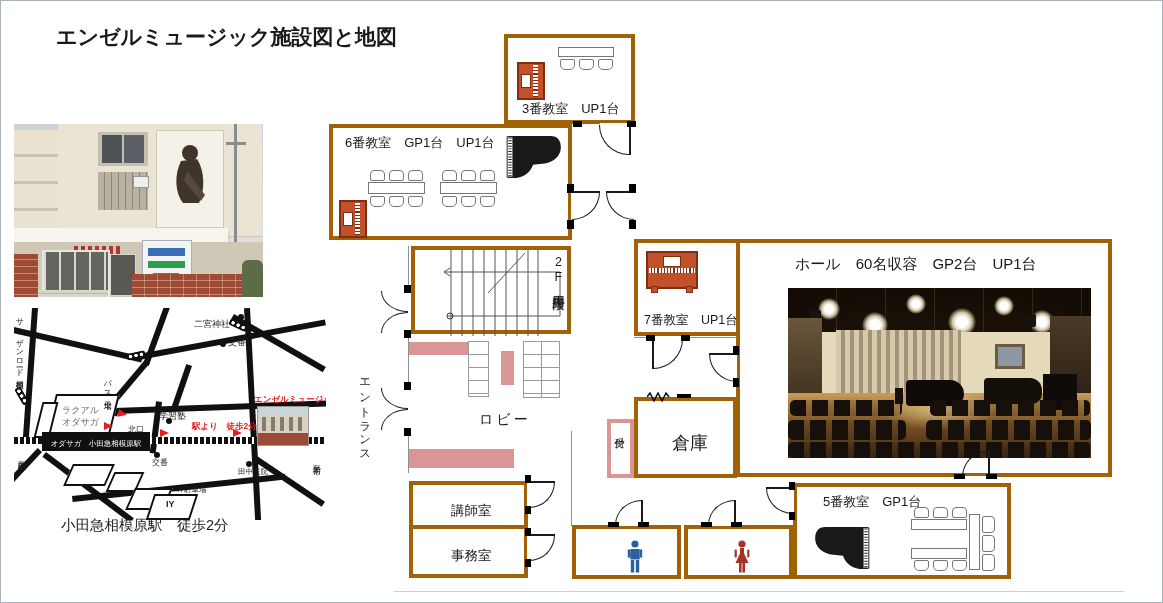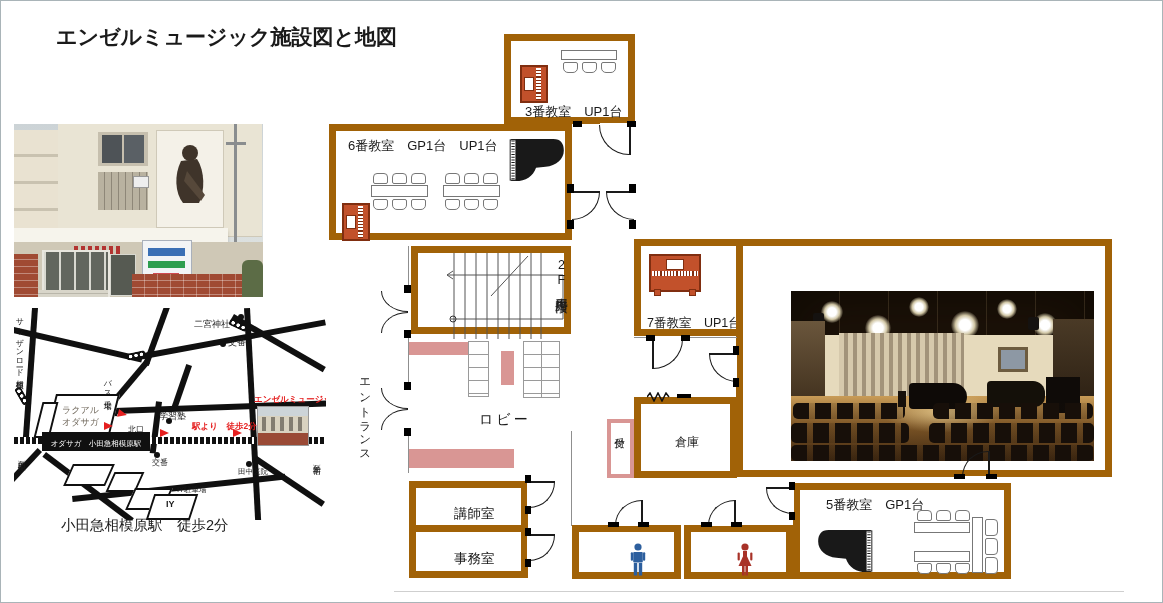--- a/index.html
+++ b/index.html
@@ -1,21 +1,21 @@
 <!DOCTYPE html>
 <html><head>
 <meta charset="utf-8">
 <style>
   html,body{margin:0;padding:0;background:#fff;}
   .canvas{position:relative;width:1163px;height:603px;background:#fff;border:1px solid #a9b4b8;
           font-family:"Liberation Sans","DejaVu Sans",sans-serif;overflow:hidden;box-sizing:border-box;}
   .abs{position:absolute;}
   .lbl{position:absolute;color:#1a1a1a;white-space:nowrap;font-size:13px;line-height:1.15;}
   .vt{writing-mode:vertical-rl;text-orientation:upright;letter-spacing:1px;}
-  .room{position:absolute;background:#fff;border:7px solid #a16207;box-sizing:border-box;padding-left:25px;}
+  .room{position:absolute;background:#fff;border:4px solid #a16207;box-sizing:border-box;padding-left:25px;}
   .wall{position:absolute;background:#8f8f8f;}
   .gap{position:absolute;background:#fff;}
   .jamb{position:absolute;background:#000;}
   .arc{position:absolute;border:1.5px solid #1a1a1a;box-sizing:border-box;background:transparent;}
   .arc.tl{border-right:none;border-bottom:none;border-top-left-radius:100%;}
   .arc.bl{border-right:none;border-top:none;border-bottom-left-radius:100%;}
   .arc.br{border-left:none;border-top:none;border-bottom-right-radius:100%;}
   .leaf{position:absolute;background:#1a1a1a;}
   .tb{position:absolute;background:#fff;border:1px solid #777;box-sizing:border-box;}
   .ch{position:absolute;background:#fff;border:1px solid #777;border-radius:4px 4px 2px 2px;box-sizing:border-box;width:15px;height:11px;}
@@ -203,20 +203,21 @@
     <div class="upF" style="left:8px;top:8px;">
       <i class="mus"></i>
         <i class="keys"></i>
       <i class="lg" style="left:3px;"></i>
         <i class="lg" style="right:3px;"></i>
     </div>
     <span class="lbl" style="left:6px;top:70px;font-size:12.5px;">7番教室　UP1台</span>
   </div>
 
   <div class="room" style="left:735px;top:238px;width:376px;height:238px;">
+    <span class="lbl" style="left:55px;top:12px;font-size:15px;">ホール　60名収容　GP2台　UP1台</span>
     <div class="hphoto" style="left:48px;top:45px;width:303px;height:170px;">
       <div class="abs" style="left:0;top:0;width:303px;height:55px;background:linear-gradient(#ece3cf,#d9c9ab);background-image:repeating-linear-gradient(90deg,transparent 0 48px,rgba(120,100,70,.3) 48px 49px);"></div>
       <div class="glow" style="left:30px;top:10px;width:22px;height:22px;"></div>
       <div class="glow" style="left:74px;top:24px;width:26px;height:26px;"></div>
       <div class="glow" style="left:118px;top:6px;width:20px;height:20px;"></div>
       <div class="glow" style="left:160px;top:20px;width:28px;height:28px;"></div>
       <div class="glow" style="left:206px;top:8px;width:20px;height:20px;"></div>
       <div class="glow" style="left:242px;top:22px;width:24px;height:24px;"></div>
       <div class="abs" style="left:30px;top:44px;width:235px;height:68px;background:#e6dabc;"></div>
       <div class="abs" style="left:48px;top:42px;width:125px;height:70px;background:repeating-linear-gradient(90deg,#d6c9ac 0 5px,#a2937a 5px 9px);"></div>
@@ -254,21 +255,21 @@
       <polyline points="10,18 4,22 10,26" fill="none"></polyline>
       <line x1="8" y1="66" x2="120" y2="66"></line>
       <line x1="120" y1="22" x2="120" y2="66"></line>
       <circle cx="10" cy="66" r="3" fill="none" stroke="#333"></circle>
       <line x1="48" y1="43" x2="85" y2="3"></line>
     </svg>
     <span class="lbl vt" style="left:136px;top:5px;font-size:12.5px;">2F専用階段</span>
   </div>
 
   <div class="room" style="left:633px;top:396px;width:103px;height:81px;">
-    <span class="lbl" style="left:34px;top:32px;font-size:12px;">倉庫</span>
+    <span class="lbl" style="left:34px;top:32px;font-size:18px;">倉庫</span>
   </div>
 
   <div class="abs" style="left:606px;top:418px;width:27px;height:59px;background:#fff;border:4px solid #d99694;box-sizing:border-box;">
     <span class="lbl vt" style="left:3px;top:6px;font-size:10.5px;">受付</span>
   </div>
 
   <div class="room" style="left:408px;top:472px;width:119px;height:52px;margin-top:8px;">
     <span class="lbl" style="left:38px;top:18px;font-size:13.5px;">講師室</span>
   </div>
   <div class="room" style="left:408px;top:524px;width:119px;height:53px;">

